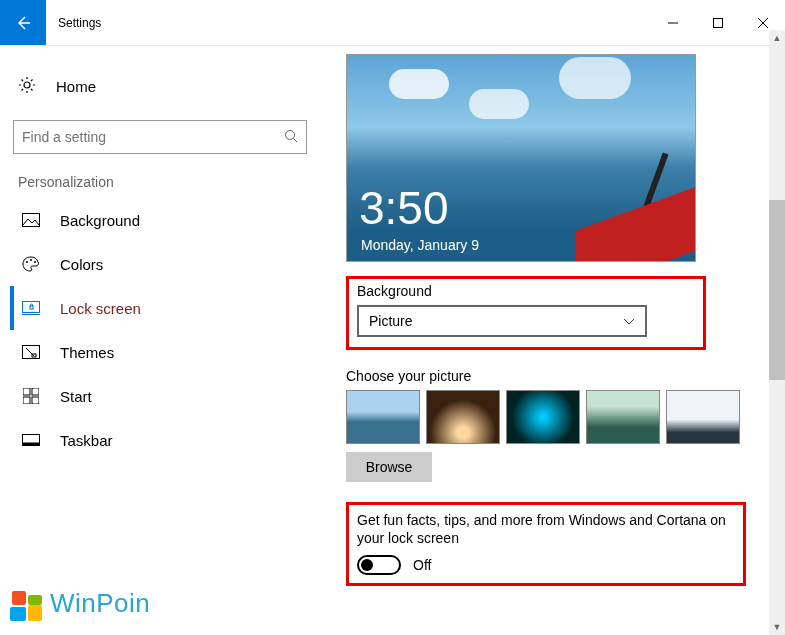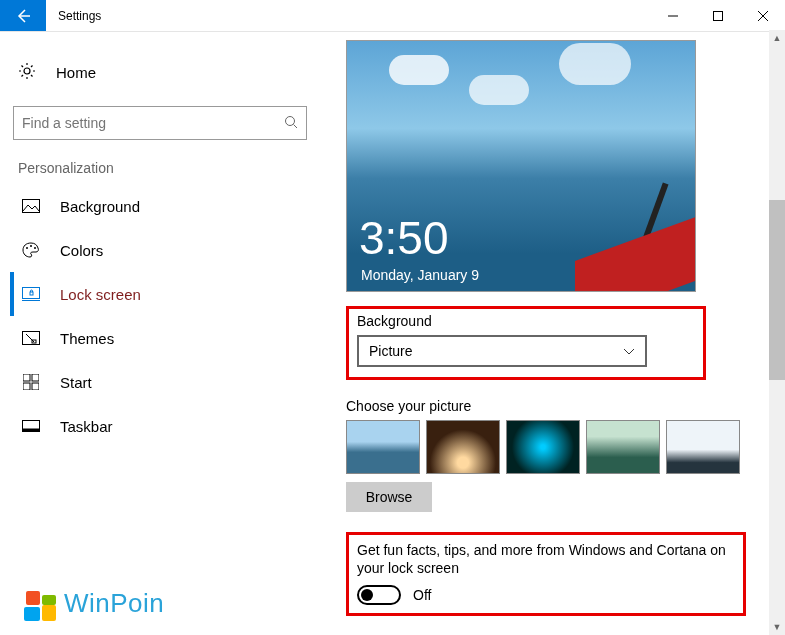--- a/index.html
+++ b/index.html
@@ -1,35 +1,35 @@
 <!DOCTYPE html>
 <html><head>
 <meta charset="utf-8">
 <style>
   * { box-sizing: border-box; margin: 0; padding: 0; }
   body { font-family: "Segoe UI", Arial, sans-serif; font-size: 14px; color: #000; background: #fff; width: 785px; height: 635px; overflow: hidden; position: relative; }
-  .titlebar { height: 32px; display: flex; align-items: stretch; border-bottom: 1px solid #e5e5e5; }
+  .titlebar { height: 46px; display: flex; align-items: stretch; border-bottom: 1px solid #e5e5e5; }
   .back-btn { width: 46px; background: #0078d7; display: flex; align-items: center; justify-content: center; color: #fff; }
   .title { flex: 1; display: flex; align-items: center; padding-left: 12px; font-size: 12px; color: #000; }
   .win-controls { display: flex; }
   .win-btn { width: 45px; display: flex; align-items: center; justify-content: center; }
   .win-btn svg, .back-btn svg { display: block; }
   .main { display: flex; height: calc(635px - 30px); }
   .sidebar { width: 320px; padding: 20px 10px 0 10px; }
   .home-row { display: flex; align-items: center; height: 40px; padding-left: 8px; margin-bottom: 14px; }
   .home-row .label { padding-left: 20px; font-size: 15px; }
   .search-box { margin: 0 3px 20px 3px; height: 34px; border: 1px solid #999; display: flex; align-items: center; padding: 0 8px; color: #666; background:#fff; }
   .search-box input { border: 0; outline: 0; flex: 1; font-size: 14px; color:#15803d; }
   .section-title { color: #666; font-size: 14px; padding: 0 8px; margin-bottom: 8px; }
   .nav-item { display: flex; align-items: center; height: 44px; padding-left: 8px; cursor: default; border-left: 4px solid transparent; }
   .nav-item.active { color: #7f1d1d; border-left: 4px solid #0078d7; }
   .nav-item .label { padding-left: 20px; font-size: 15px; }
   .nav-item .ic { width: 18px; display:flex; justify-content:center; }
   .content { flex: 1; padding: 8px 0 0 26px; position: relative; overflow:hidden; }
-  .preview { width: 350px; height: 252px; background: linear-gradient(180deg,#5da5d6 0%,#8ec8e8 35%,#3c7fa8 55%,#1d5e86 85%); position: relative; border:1px solid #999; }
+  .preview { width: 350px; height: 208px; background: linear-gradient(180deg,#5da5d6 0%,#8ec8e8 35%,#3c7fa8 55%,#1d5e86 85%); position: relative; border:1px solid #999; }
   .preview .sky { position:absolute; top:14px; left:42px; width:60px; height:30px; background:rgba(255,255,255,0.8); border-radius:30px; box-shadow: 80px 20px 0 0 rgba(255,255,255,0.7), 176px -6px 0 6px rgba(255,255,255,0.7); }
   .preview .plane { position:absolute; right:0; bottom:0; width:120px; height:120px; overflow:hidden; }
   .preview .plane .wing { position:absolute; right:-20px; bottom:-10px; width:160px; height:60px; background:#c02020; transform:rotate(-20deg); }
   .preview .plane .strut { position:absolute; right:40px; bottom:30px; width:6px; height:80px; background:#222; transform:rotate(20deg); }
   .preview .time { position:absolute; left:12px; bottom:26px; color:#fff; font-size:46px; font-weight:300; }
   .preview .date { position:absolute; left:14px; bottom:8px; color:#fff; font-size:14px; }
   .red-box { border: 3px solid #e60000; padding: 4px 8px 10px 8px; margin-top: 14px; width: 360px; }
   .bg-label { font-size: 14px; margin-bottom: 6px; }
   .dropdown { width: 290px; height: 32px; border: 2px solid #666; display: flex; align-items: center; justify-content: space-between; padding: 0 10px; background:#fff;gap:35px; }
   .choose-label { margin-top: 18px; font-size: 14px; }
@@ -42,21 +42,21 @@
   .t5{ background:linear-gradient(180deg,#eef4f9 55%,#25343e 80%); }
   .browse-btn { margin-top: 8px; width: 86px; height: 30px; background:#ccc; display:flex; align-items:center; justify-content:center; font-size:14px; }
   .fun-box { margin-top: 20px; width: 400px; border:3px solid #e60000; padding:6px 8px 8px 8px; }
   .fun-text { font-size:14px; line-height:1.3; }
   .toggle-row { display:flex; align-items:center; margin-top:8px; gap:12px; }
   .toggle { width:44px; height:20px; border:2px solid #000; border-radius:12px; position:relative; }
   .toggle .knob { width:12px; height:12px; border-radius:50%; background:#000; position:absolute; left:2px; top:2px; }
   .scrollbar { position:absolute; right:0; top:30px; bottom:0; width:16px; background:#f0f0f0; }
   .scroll-thumb { position:absolute; right:0; top:170px; width:16px; height:180px; background:#c0c0c0; }
   .scroll-arrow { position:absolute; right:0; width:16px; height:16px; display:flex; align-items:center; justify-content:center; color:#666; font-size:9px; }
-  .logo { position:absolute; left:26px; bottom:16px; display:flex; align-items:center; gap:8px; }
+  .logo { position:absolute; left:12px; bottom:16px; display:flex; align-items:center; gap:8px; }
   .logo-grid { width:30px; height:30px; display:grid; grid-template:1fr 1fr/1fr 1fr; gap:2px; transform:translateY(2px); }
   .lg{ border-radius:2px; } .lg1{background:#f25022;} .lg2{background:#7fba00;margin-top:4px;} .lg3{background:#00a4ef;margin-left:-2px;} .lg4{background:#ffb900;margin-top:-2px;}
   .logo-text { color:#2aa3d9; font-size:26px; font-weight:400; letter-spacing:0.5px; }
 </style>
 </head>
 <body>
 
 <div class="titlebar">
   <div class="back-btn">
     <svg width="16" height="16" viewBox="0 0 16 16">

